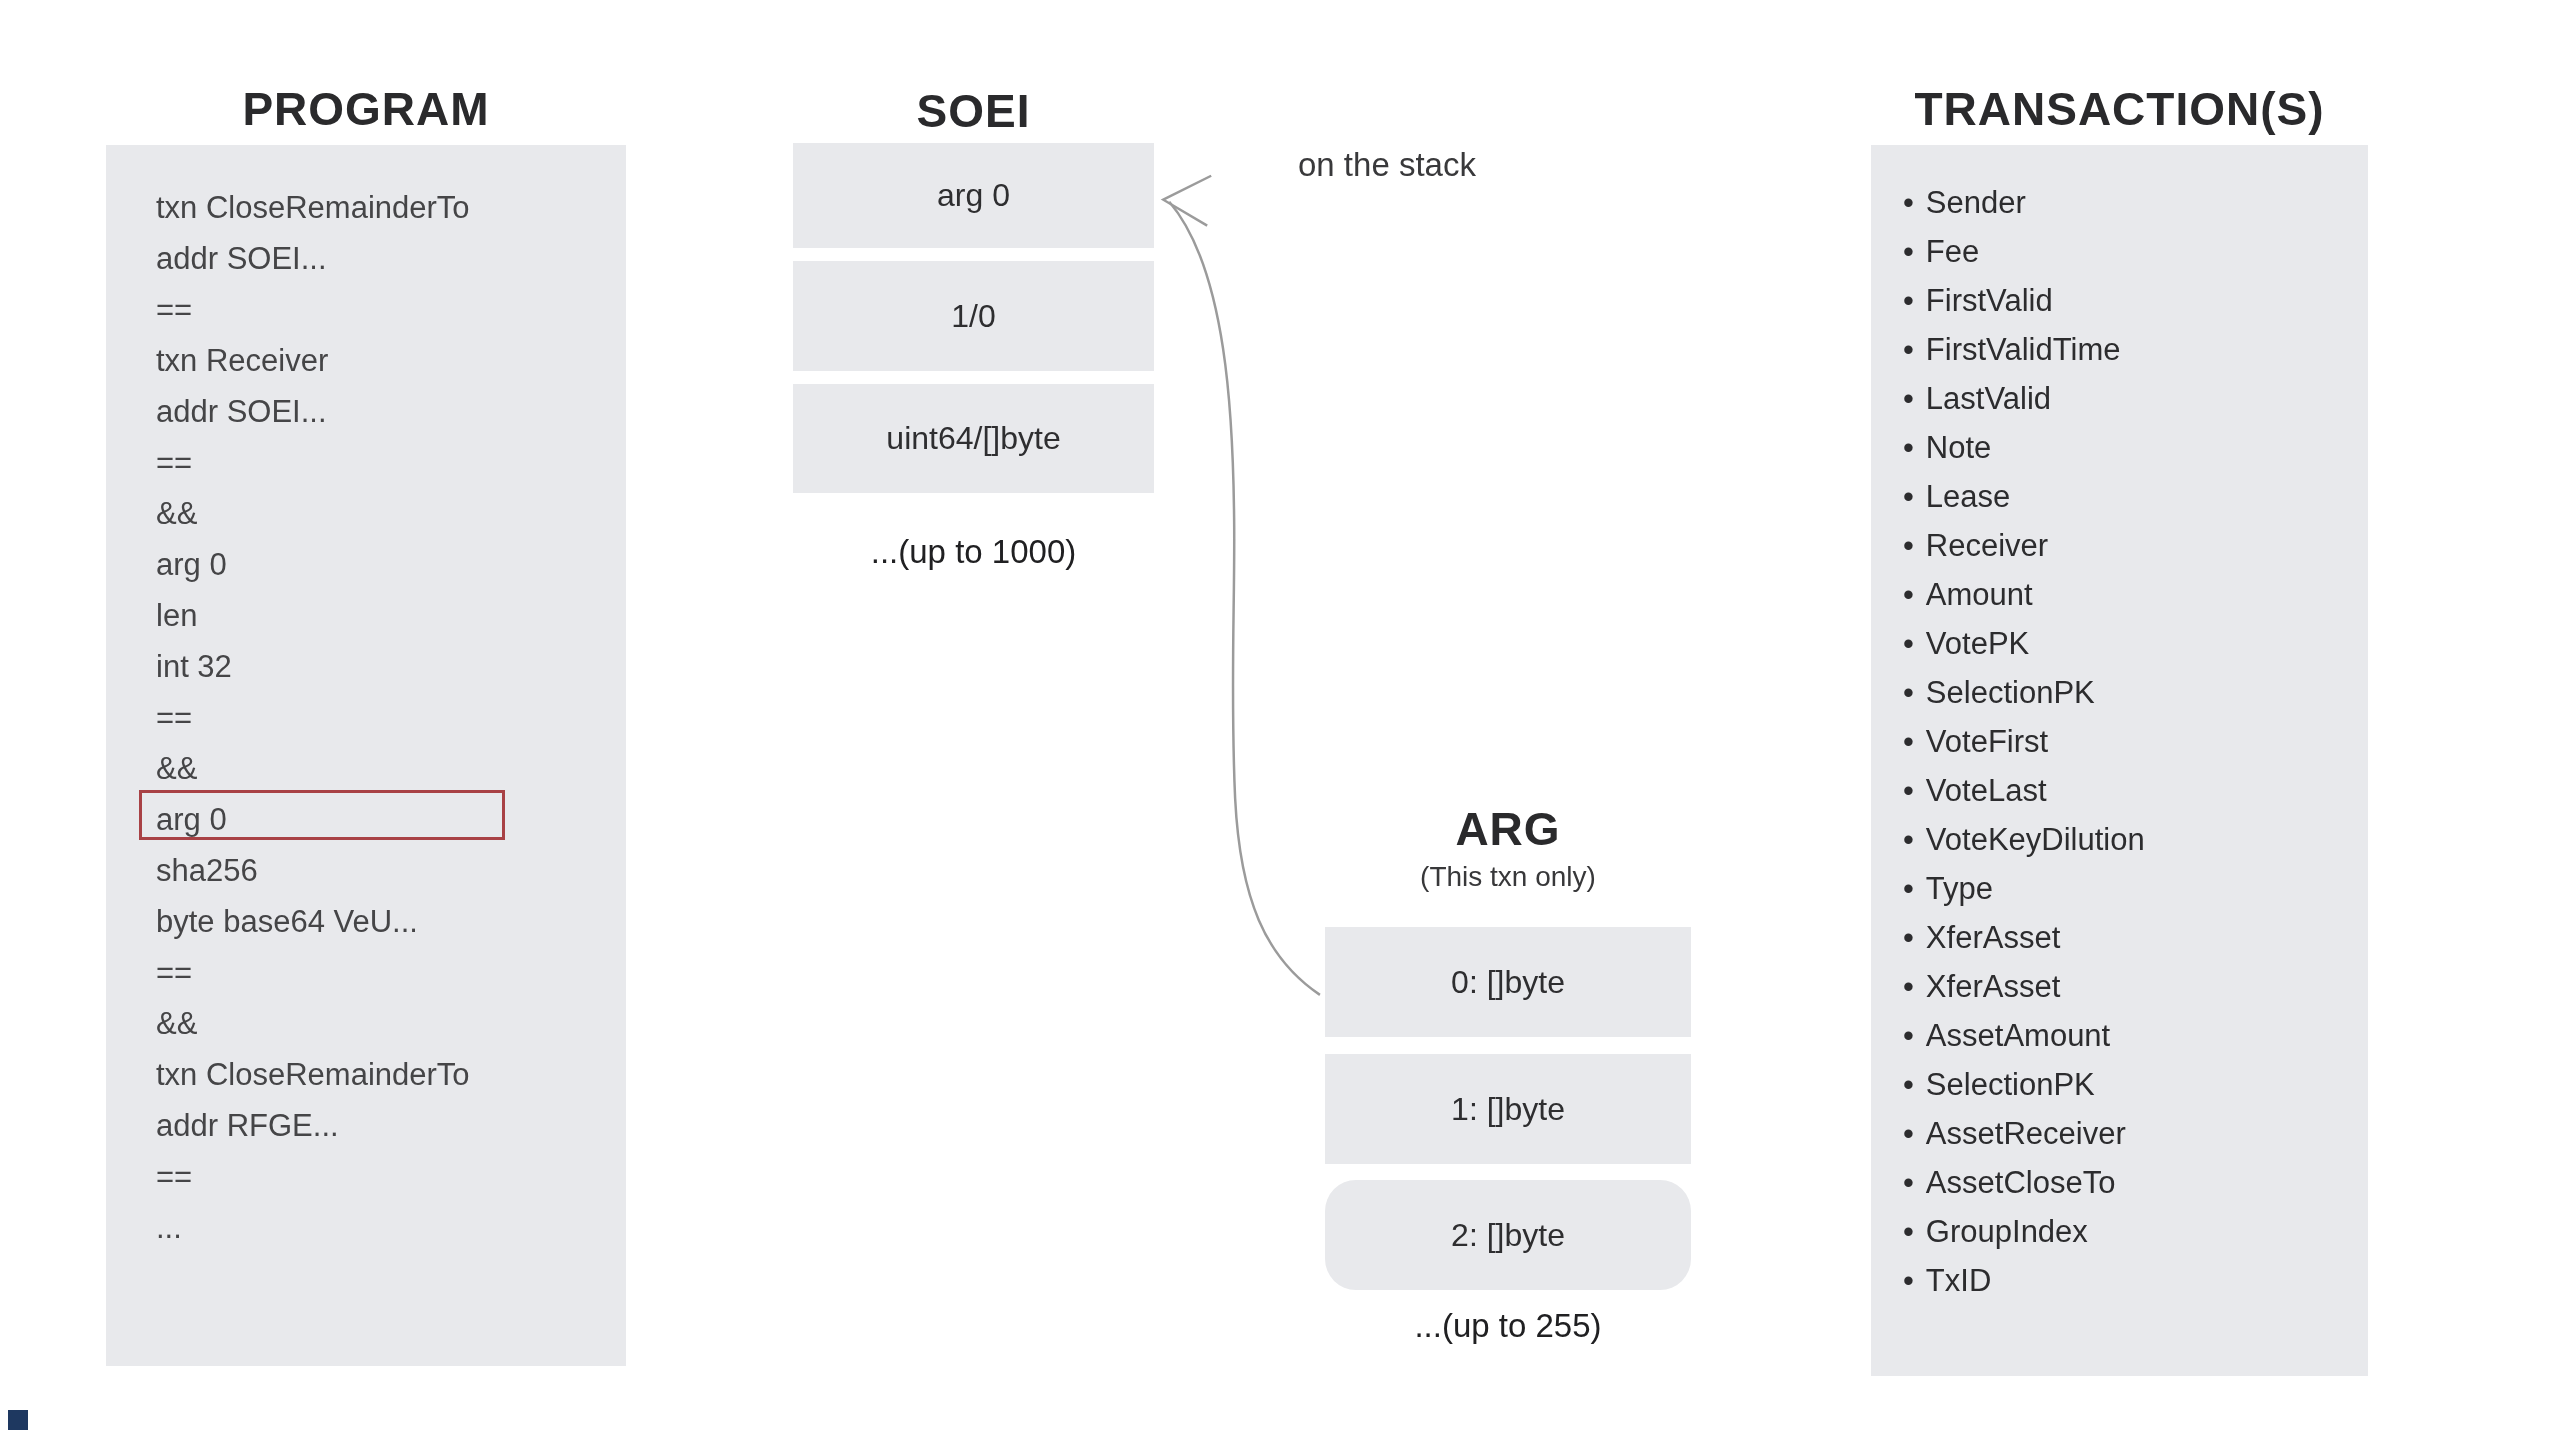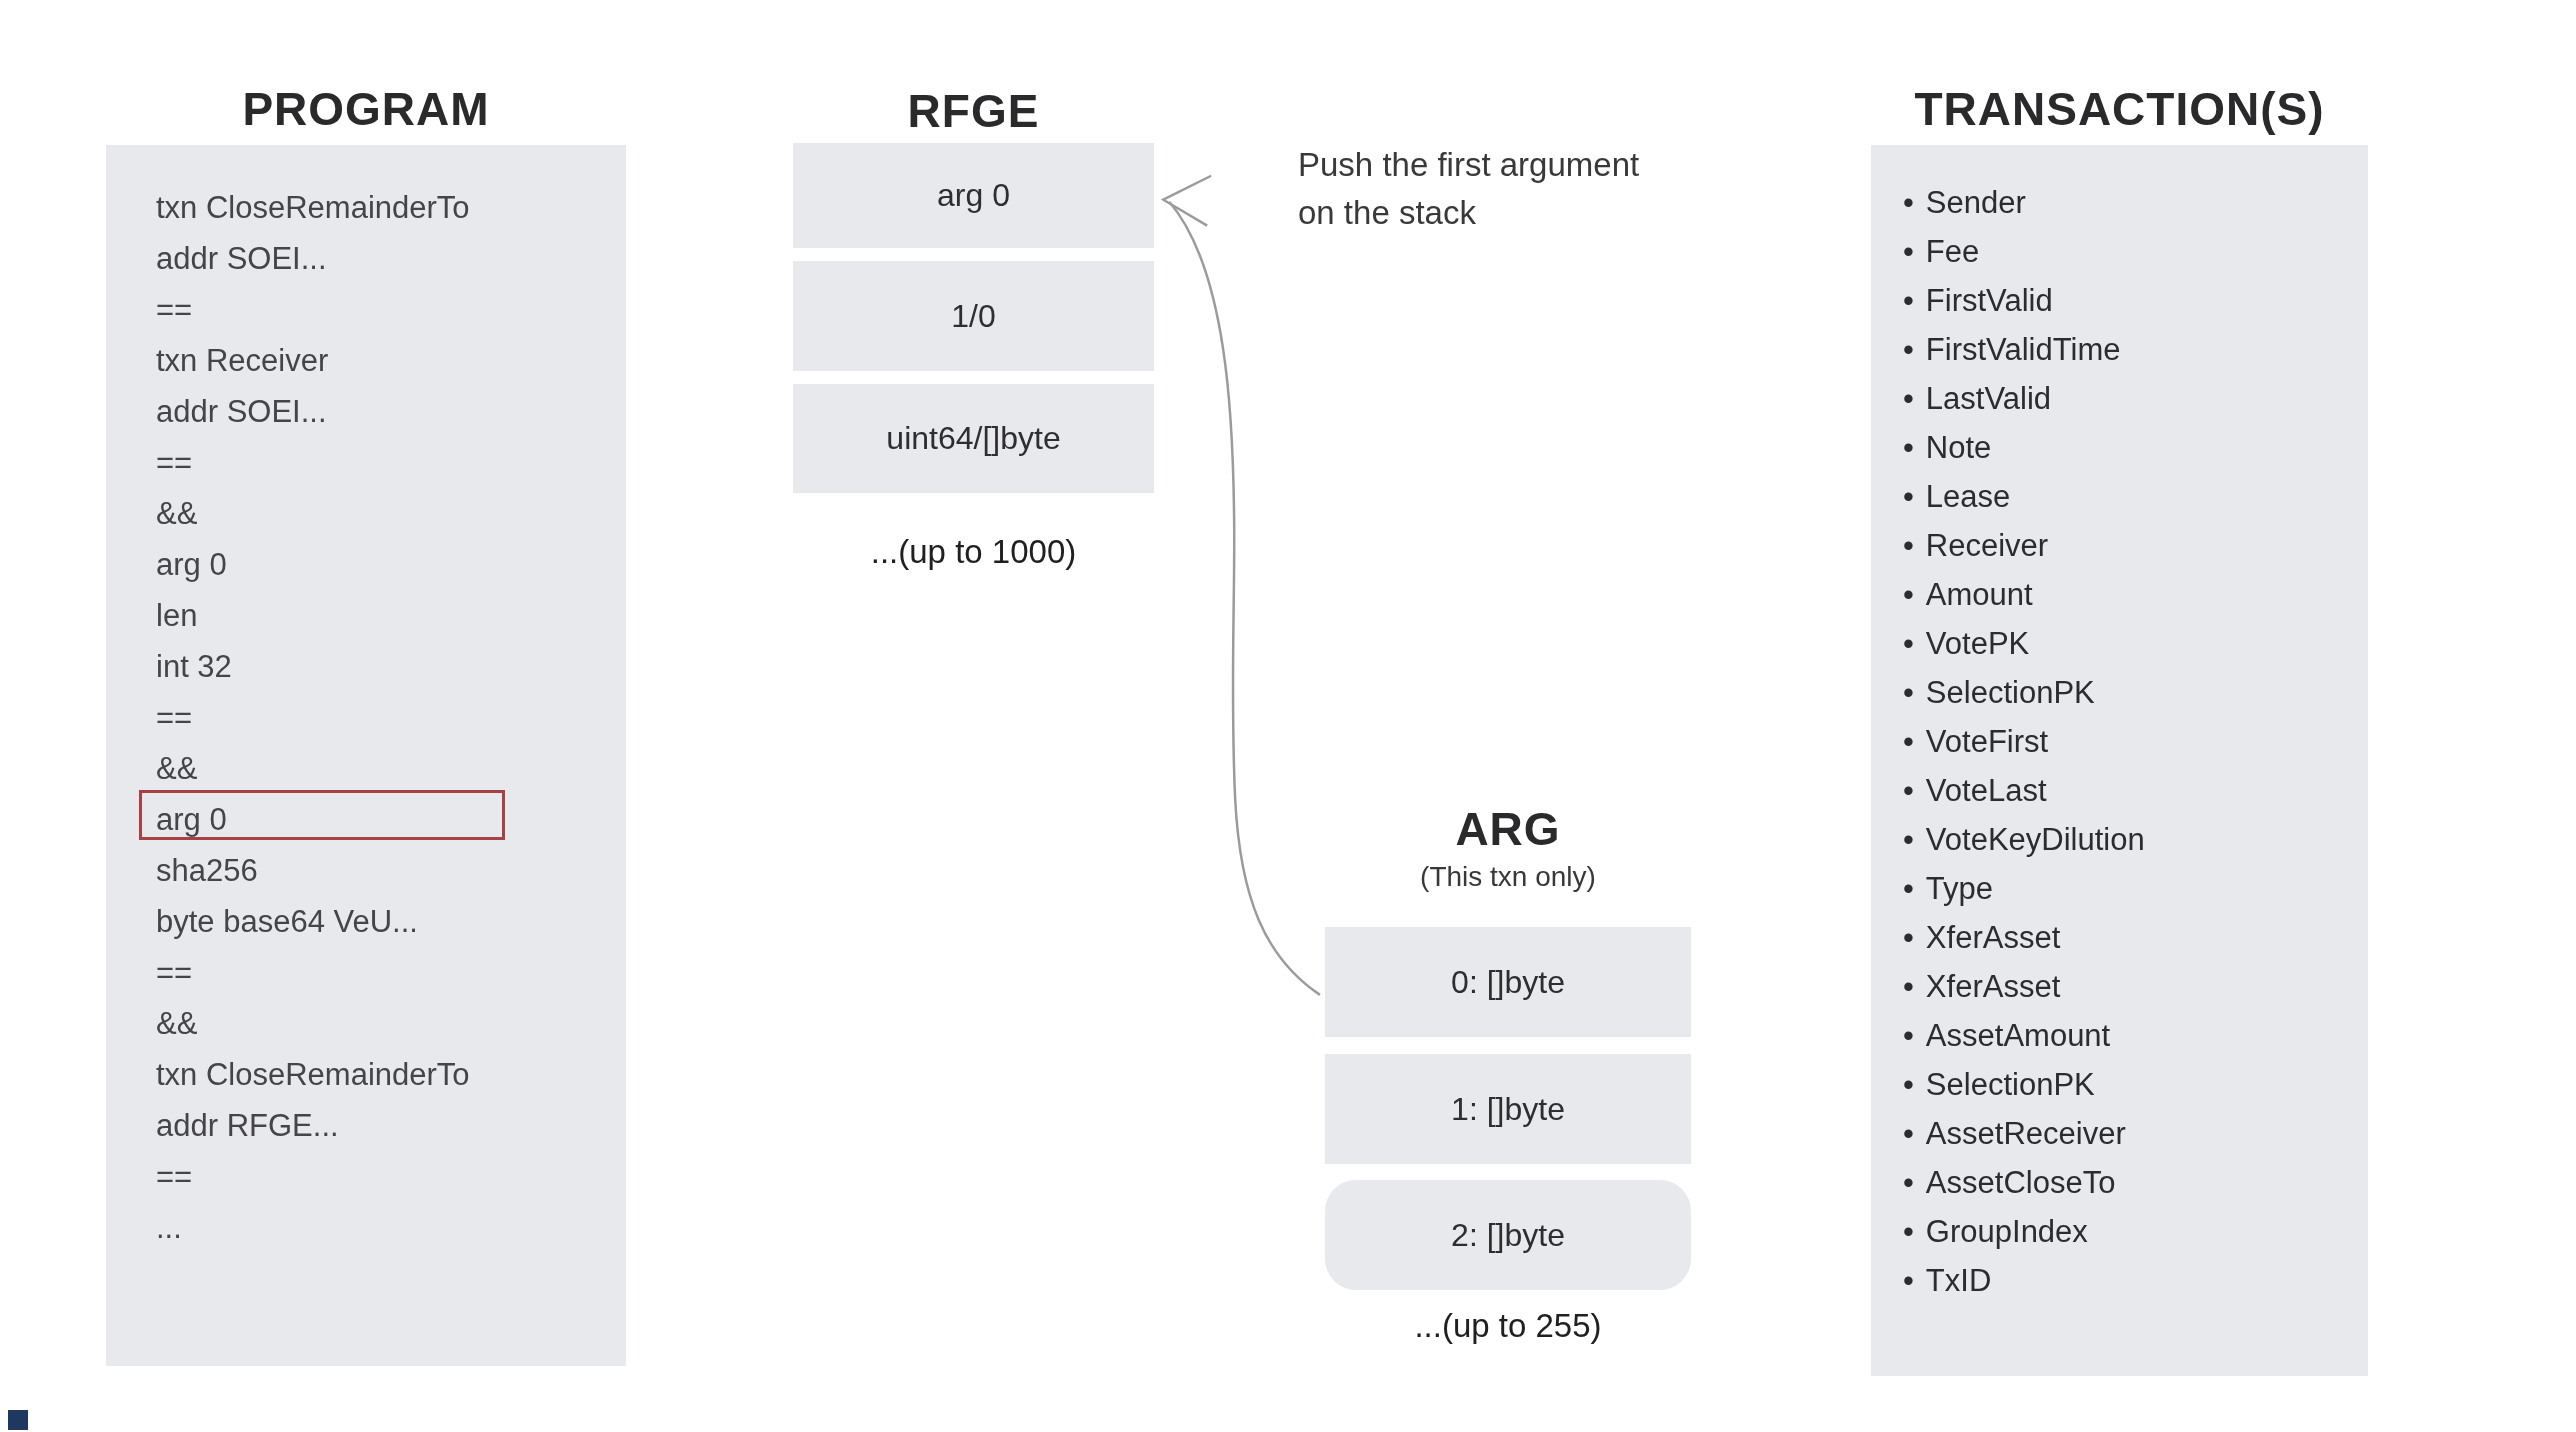--- a/index.html
+++ b/index.html
@@ -69,28 +69,27 @@
     <div class="code-line">byte base64 VeU...</div>
     <div class="code-line">==</div>
     <div class="code-line">&amp;&amp;</div>
     <div class="code-line">txn CloseRemainderTo</div>
     <div class="code-line">addr RFGE...</div>
     <div class="code-line">==</div>
     <div class="code-line">...</div>
   </div>
   <div class="abs highlight-frame"></div>
 
-  <div class="abs col-title title-stack">RFGE</div>
+  <div class="abs col-title title-stack">SOEI</div>
   <div class="abs cell stack-cell-0">arg 0</div>
   <div class="abs cell stack-cell-1">1/0</div>
   <div class="abs cell stack-cell-2">uint64/[]byte</div>
   <div class="abs more-label stack-more">...(up to 1000)</div>
 
   <div class="abs annotation">
-    <div>Push the first argument</div>
     <div>on the stack</div>
   </div>
 
   <svg class="abs arrow-svg" viewBox="0 0 2582 1436" xmlns="http://www.w3.org/2000/svg">
     <path d="M 1323 997 C 1268 960, 1243 900, 1238 800 C 1233 690, 1238 600, 1237 520 C 1236 420, 1230 270, 1172 202" fill="none" stroke="#9b9b9b" stroke-width="2.5"></path>
     <path d="M 1214 176 L 1166 200 L 1210 226" fill="none" stroke="#9b9b9b" stroke-width="2.5" stroke-linejoin="miter"></path>
   </svg>
 
   <div class="abs col-title title-arg">ARG</div>
   <div class="abs arg-subtitle">(This txn only)</div>

